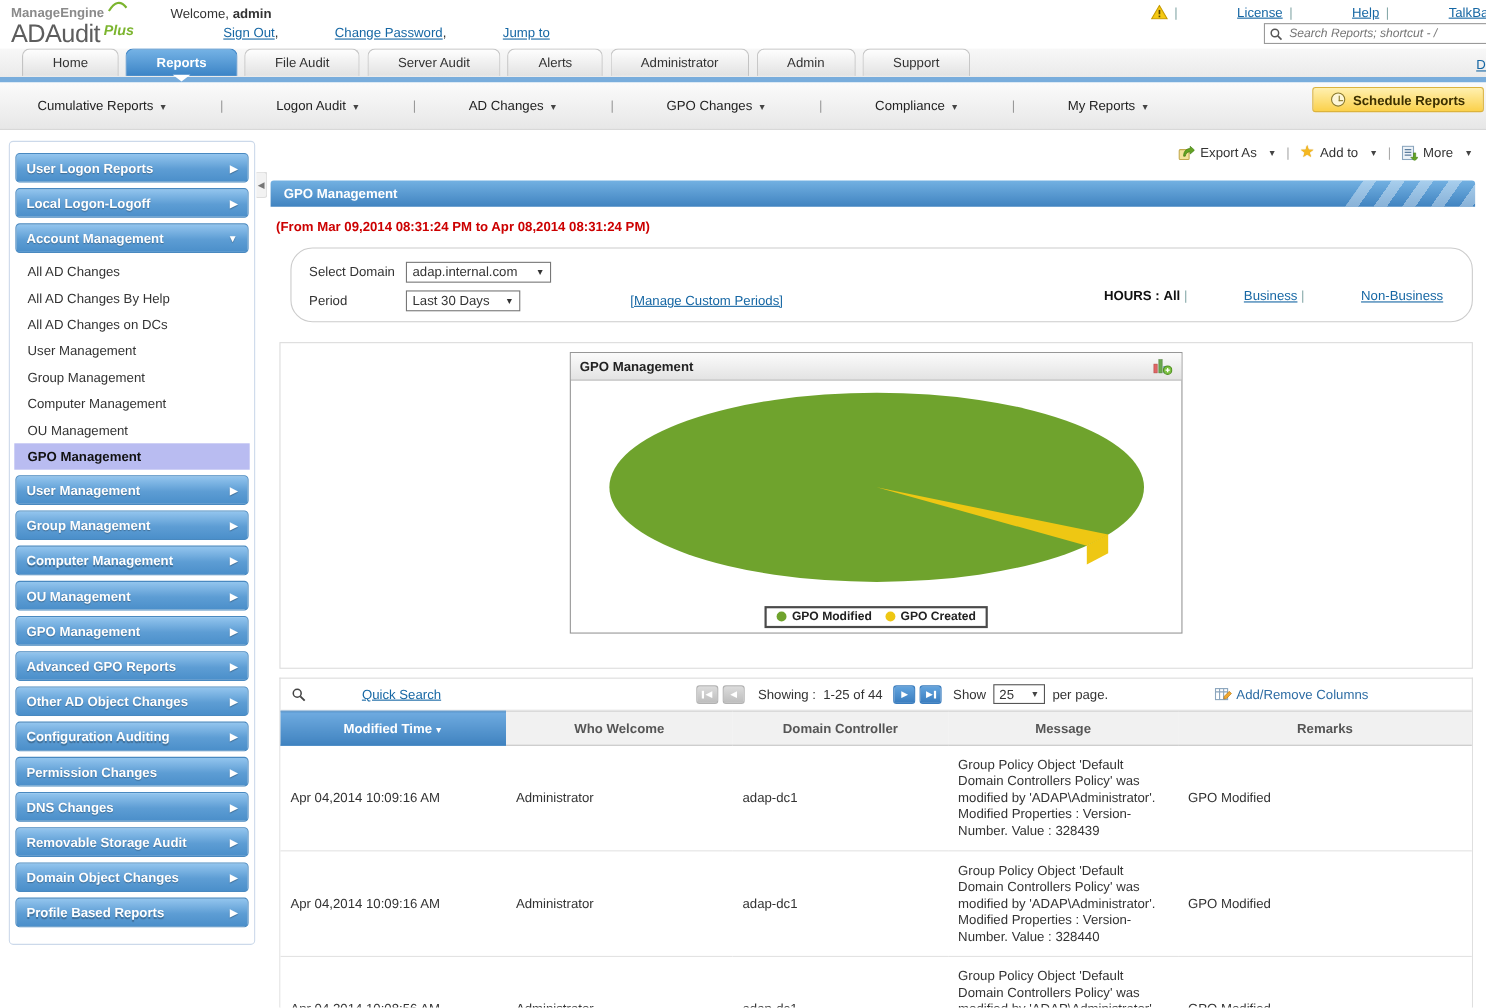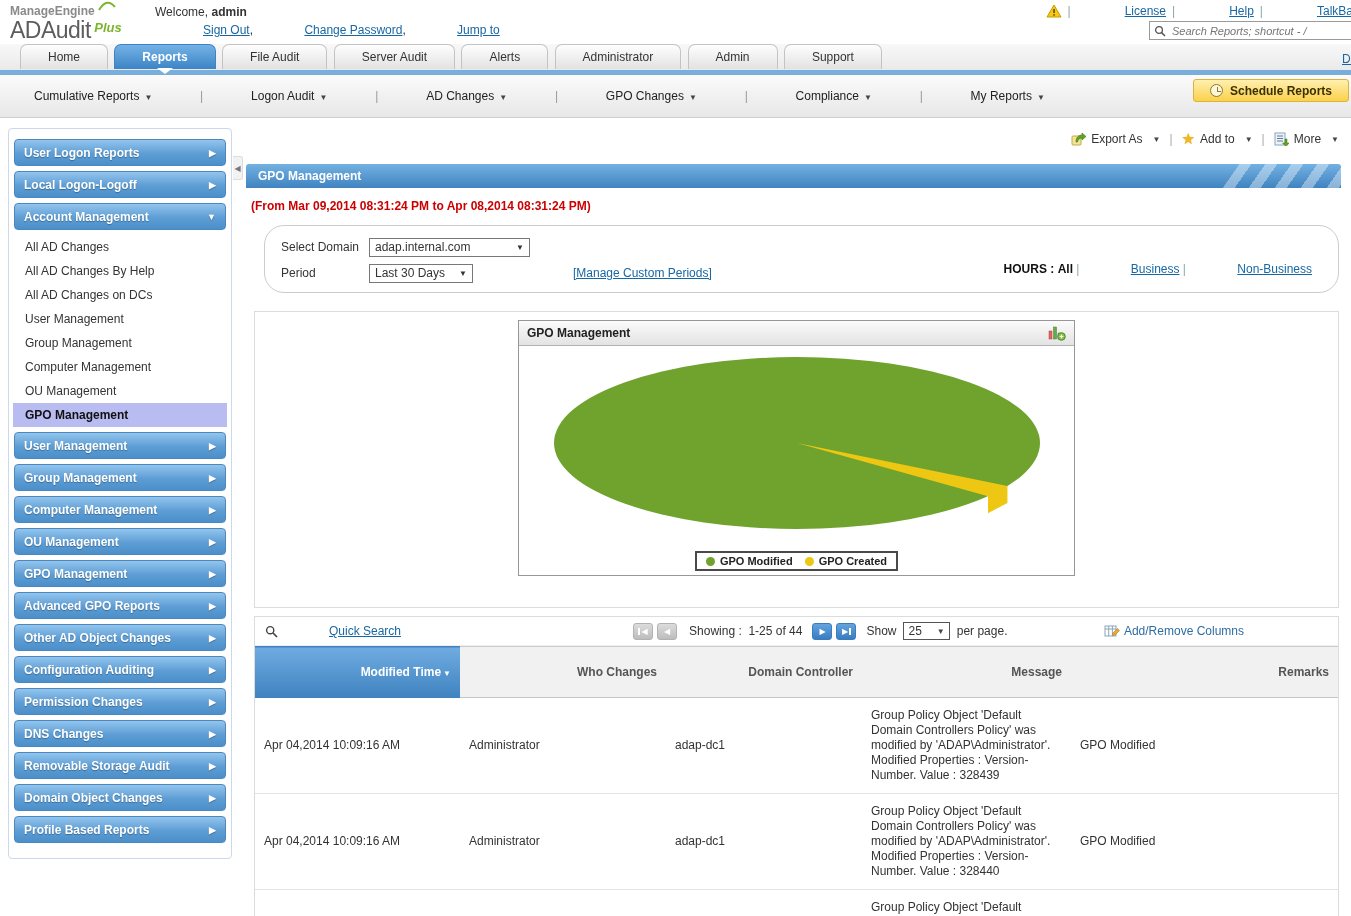--- a/index.html
+++ b/index.html
@@ -76,21 +76,21 @@
         background:repeating-linear-gradient(90deg, rgba(255,255,255,.38) 0 12px, rgba(255,255,255,0) 12px 26px); }
   .daterange { color:#cc0000; font-weight:bold; margin:11px 0 0 5px; }
 
   
   .filterbox { margin:12px 2px 0 18px; border:1px solid #ccc; border-radius:20px; padding:11px 16px; position:relative; height:68px; }
   .frow { display:flex; align-items:center; height:20px; }
   .frow + .frow { margin-top:6px; }
   .flabel { width:88px; color:#333; }
   .fakesel { border:1px solid #777; background:#fff; height:19px; display:inline-flex; align-items:center; justify-content:space-between; padding:0 5px; cursor:pointer; }
   .fakesel .caret { color:#333; }
-  .w140 { width:161px; } .w115 { width:104px; }
+  .w140 { width:132px; } .w115 { width:104px; }
   .manage-link { margin-left:52px; }
   .hours { position:absolute; right:26px; top:36px; white-space:nowrap; }
   .hours b { color:#111; }
 
   
   .chartpanel { margin:18px 2px 0 8px; border:1px solid #dcdcdc; height:297px; background:#fff; display:flex; justify-content:center; }
   .chartbox { width:557px; height:256px; margin-top:8px; border:1px solid #979797; background:#fff; }
   .chartbox-hd { height:25px; border-bottom:1px solid #b2b2b2; background:linear-gradient(#fbfbfb,#e3e3e3);
         display:flex; justify-content:space-between; align-items:center; padding:0 8px; font-weight:bold; color:#222; }
   .legend { width:fit-content; margin:1px auto 0; border:2px solid #4a4a4a; padding:2px 9px; display:flex; gap:12px; align-items:center; font-size:11px; font-weight:bold; color:#222; }
@@ -104,21 +104,21 @@
   .pbtn { width:20px; height:17px; border-radius:3px; display:flex; align-items:center; justify-content:center; color:#fff; font-size:8px; cursor:pointer; gap:1px; }
   .pbtn.dis { background:linear-gradient(#dcdcdc,#bdbdbd); border:1px solid #b2b2b2; cursor:default; }
   .pbtn.en  { background:linear-gradient(#63a4de,#3a7dbf); border:1px solid #3a7dbf; }
   .pbtn .bar { width:2px; height:7px; background:#fff; display:inline-block; }
   .showing { margin:0 6px 0 8px; color:#333; }
   .showgrp { display:flex; align-items:center; gap:7px; margin-left:10px; }
   .showsel { border:1px solid #555; height:18px; display:inline-flex; align-items:center; gap:10px; padding:0 4px; cursor:pointer; }
   .addrem { display:flex; align-items:center; gap:4px; margin-left:auto; margin-right:84px; color:#2e6da4; cursor:pointer; }
   table { width:100%; border-collapse:collapse; table-layout:fixed; }
   col.c1{width:205px} col.c2{width:206px} col.c3{width:196px} col.c4{width:209px}
-  thead th { background:#f1f1f1; border-top:1px solid #ccc; border-bottom:1px solid #c5c5c5; padding:18px 9px; text-align:right; color:#555; font-weight:bold; }
+  thead th { background:#f1f1f1; border-top:1px solid #ccc; border-bottom:1px solid #c5c5c5; padding:8px 9px; text-align:center; color:#555; font-weight:bold; }
   thead th.sorted { background:linear-gradient(#6fabe0,#4083c0); color:#fff; border-color:#4083c0; }
   .sort-caret { font-size:8px; margin-left:2px; }
   tbody td { padding:10px 9px; border-bottom:1px solid #e3e3e3; vertical-align:middle; color:#333; line-height:15px; height:66px; }
   tbody tr { background:#fff; }
 
   svg { display:block; }
   .icon { flex:0 0 auto; }
 </style>
 </head>
 <body>
@@ -401,21 +401,21 @@
         <colgroup>
             <col class="c1">
             <col class="c2">
             <col class="c3">
             <col class="c4">
             <col>
           </colgroup>
         <thead>
           <tr>
             <th class="sorted"><span>Modified Time</span><span class="sort-caret">▼</span></th>
-            <th>Who Changes</th>
+            <th>Who Welcome</th>
             <th>Domain Controller</th>
             <th>Message</th>
             <th>Remarks</th>
           </tr>
         </thead>
         <tbody>
           <tr>
             <td>Apr 04,2014 10:09:16 AM</td>
             <td>Administrator</td>
             <td>adap-dc1</td>

